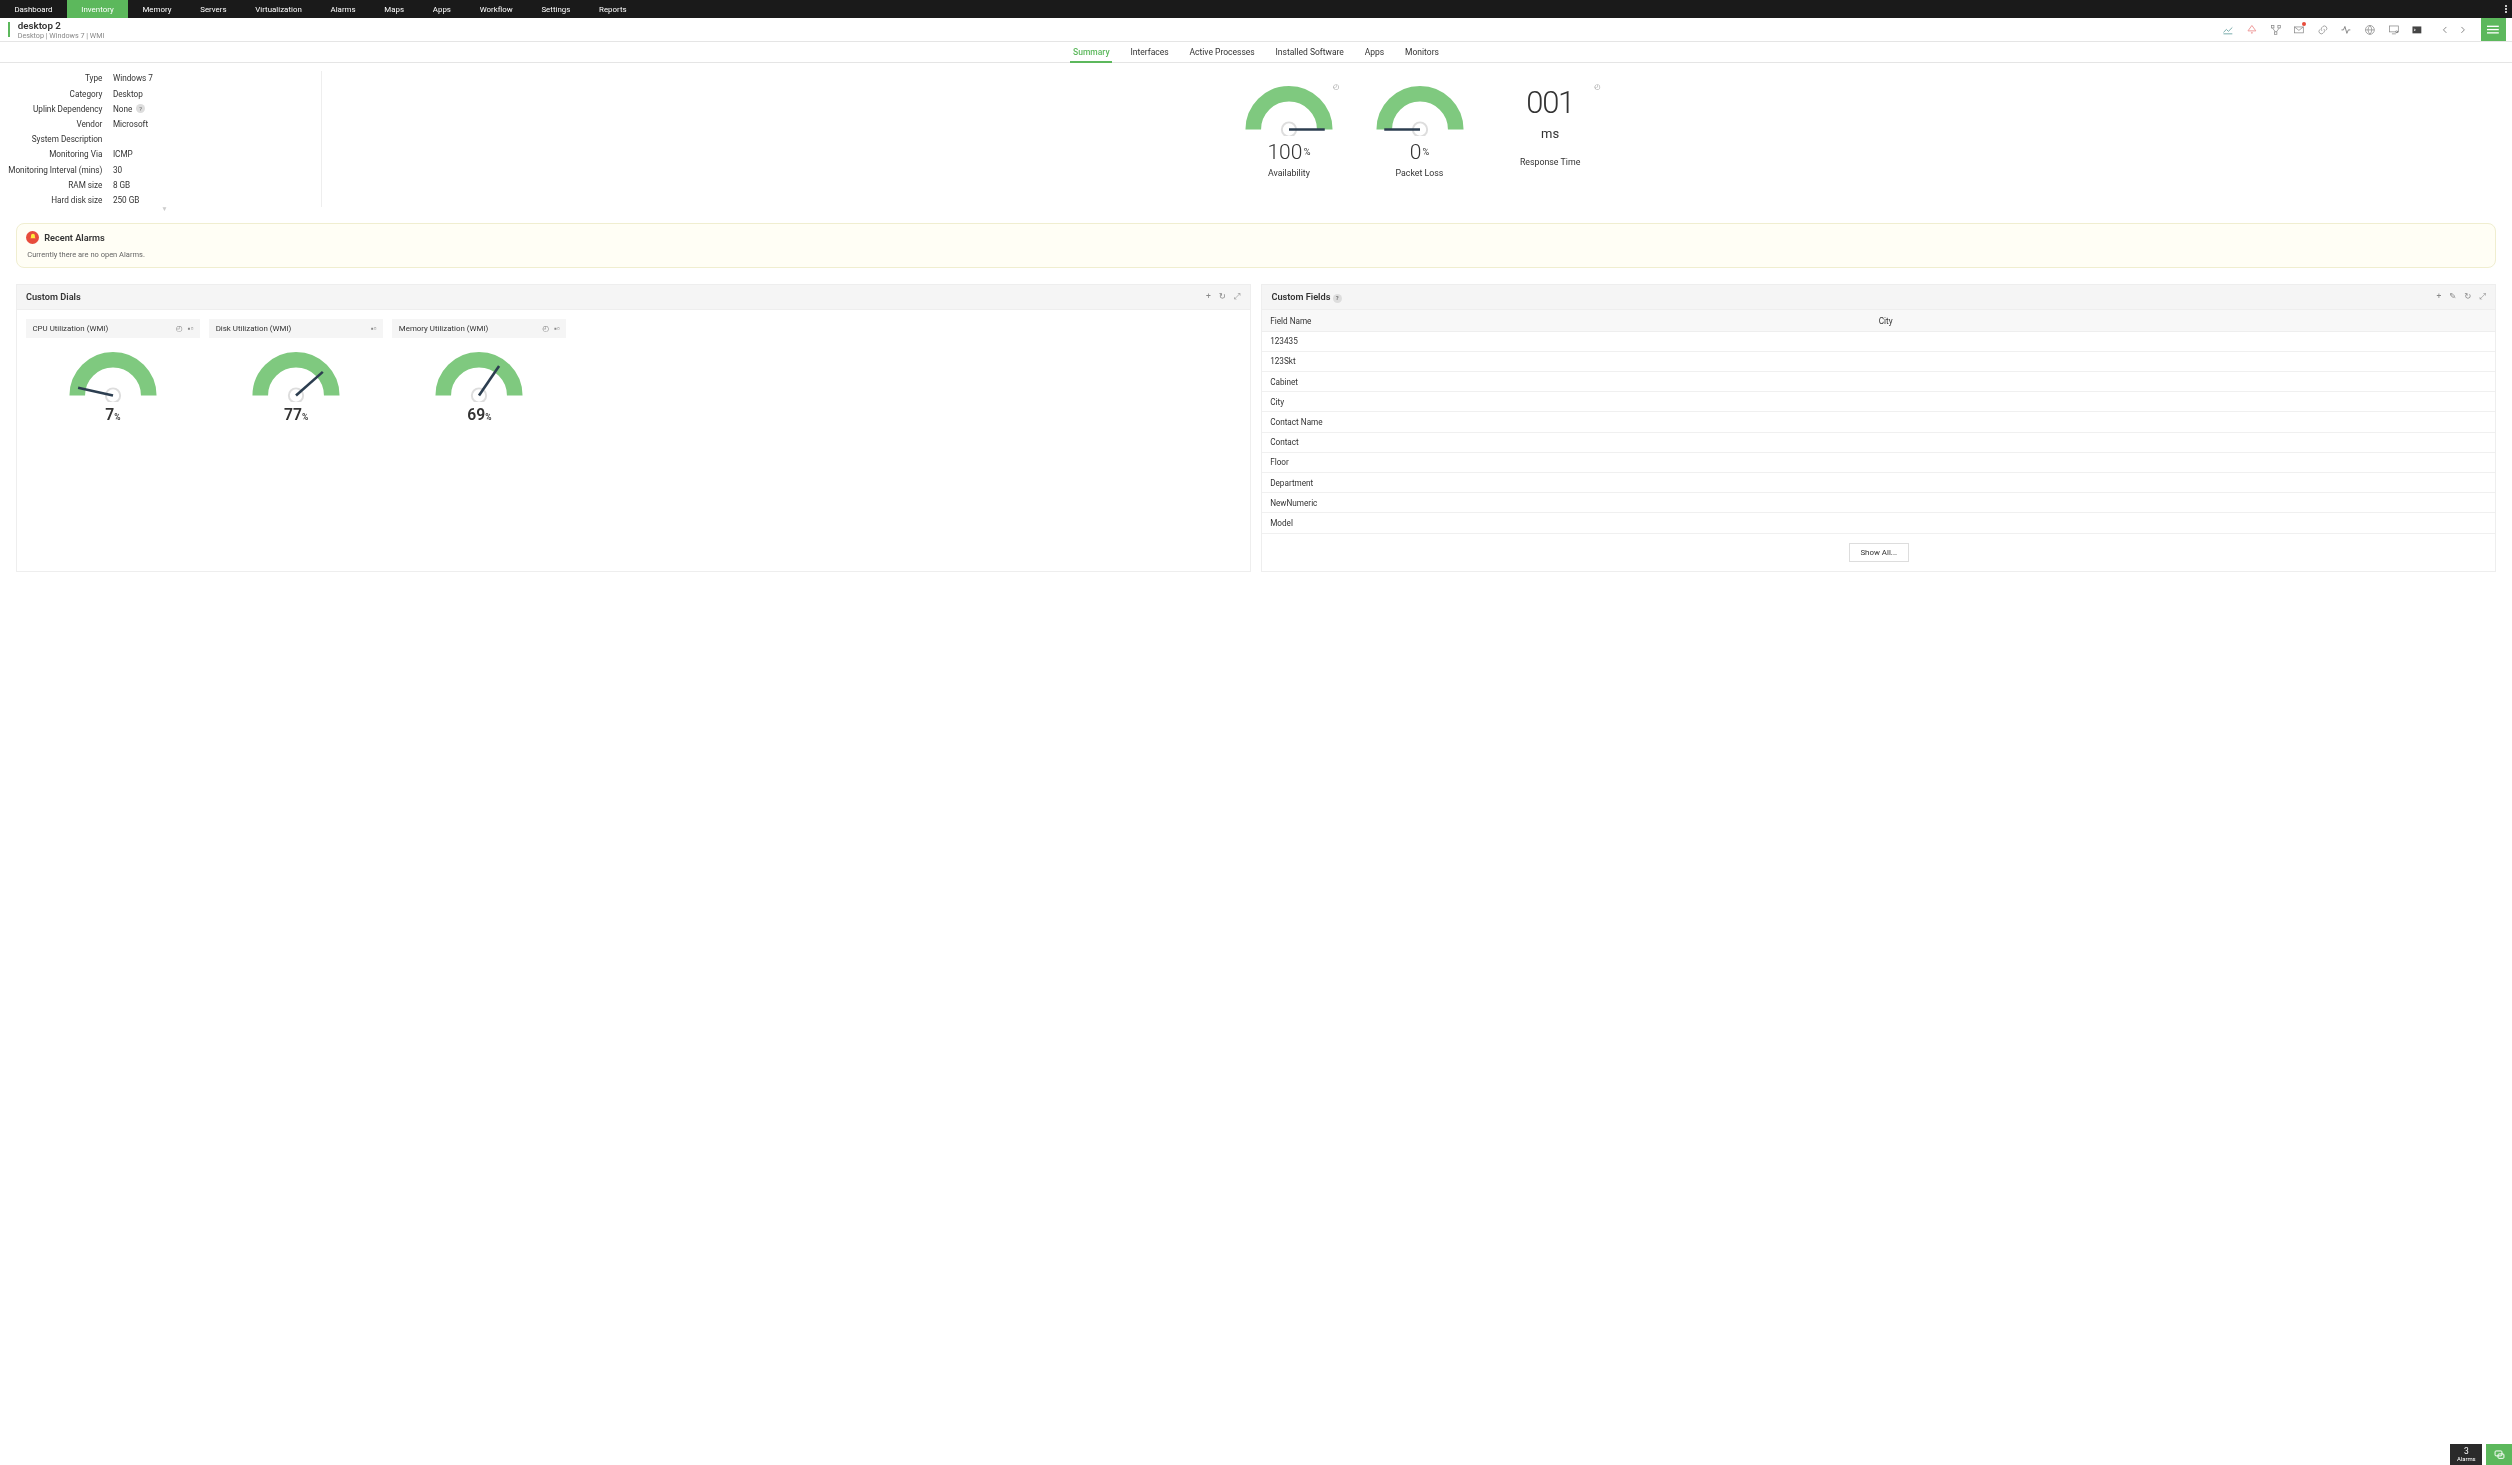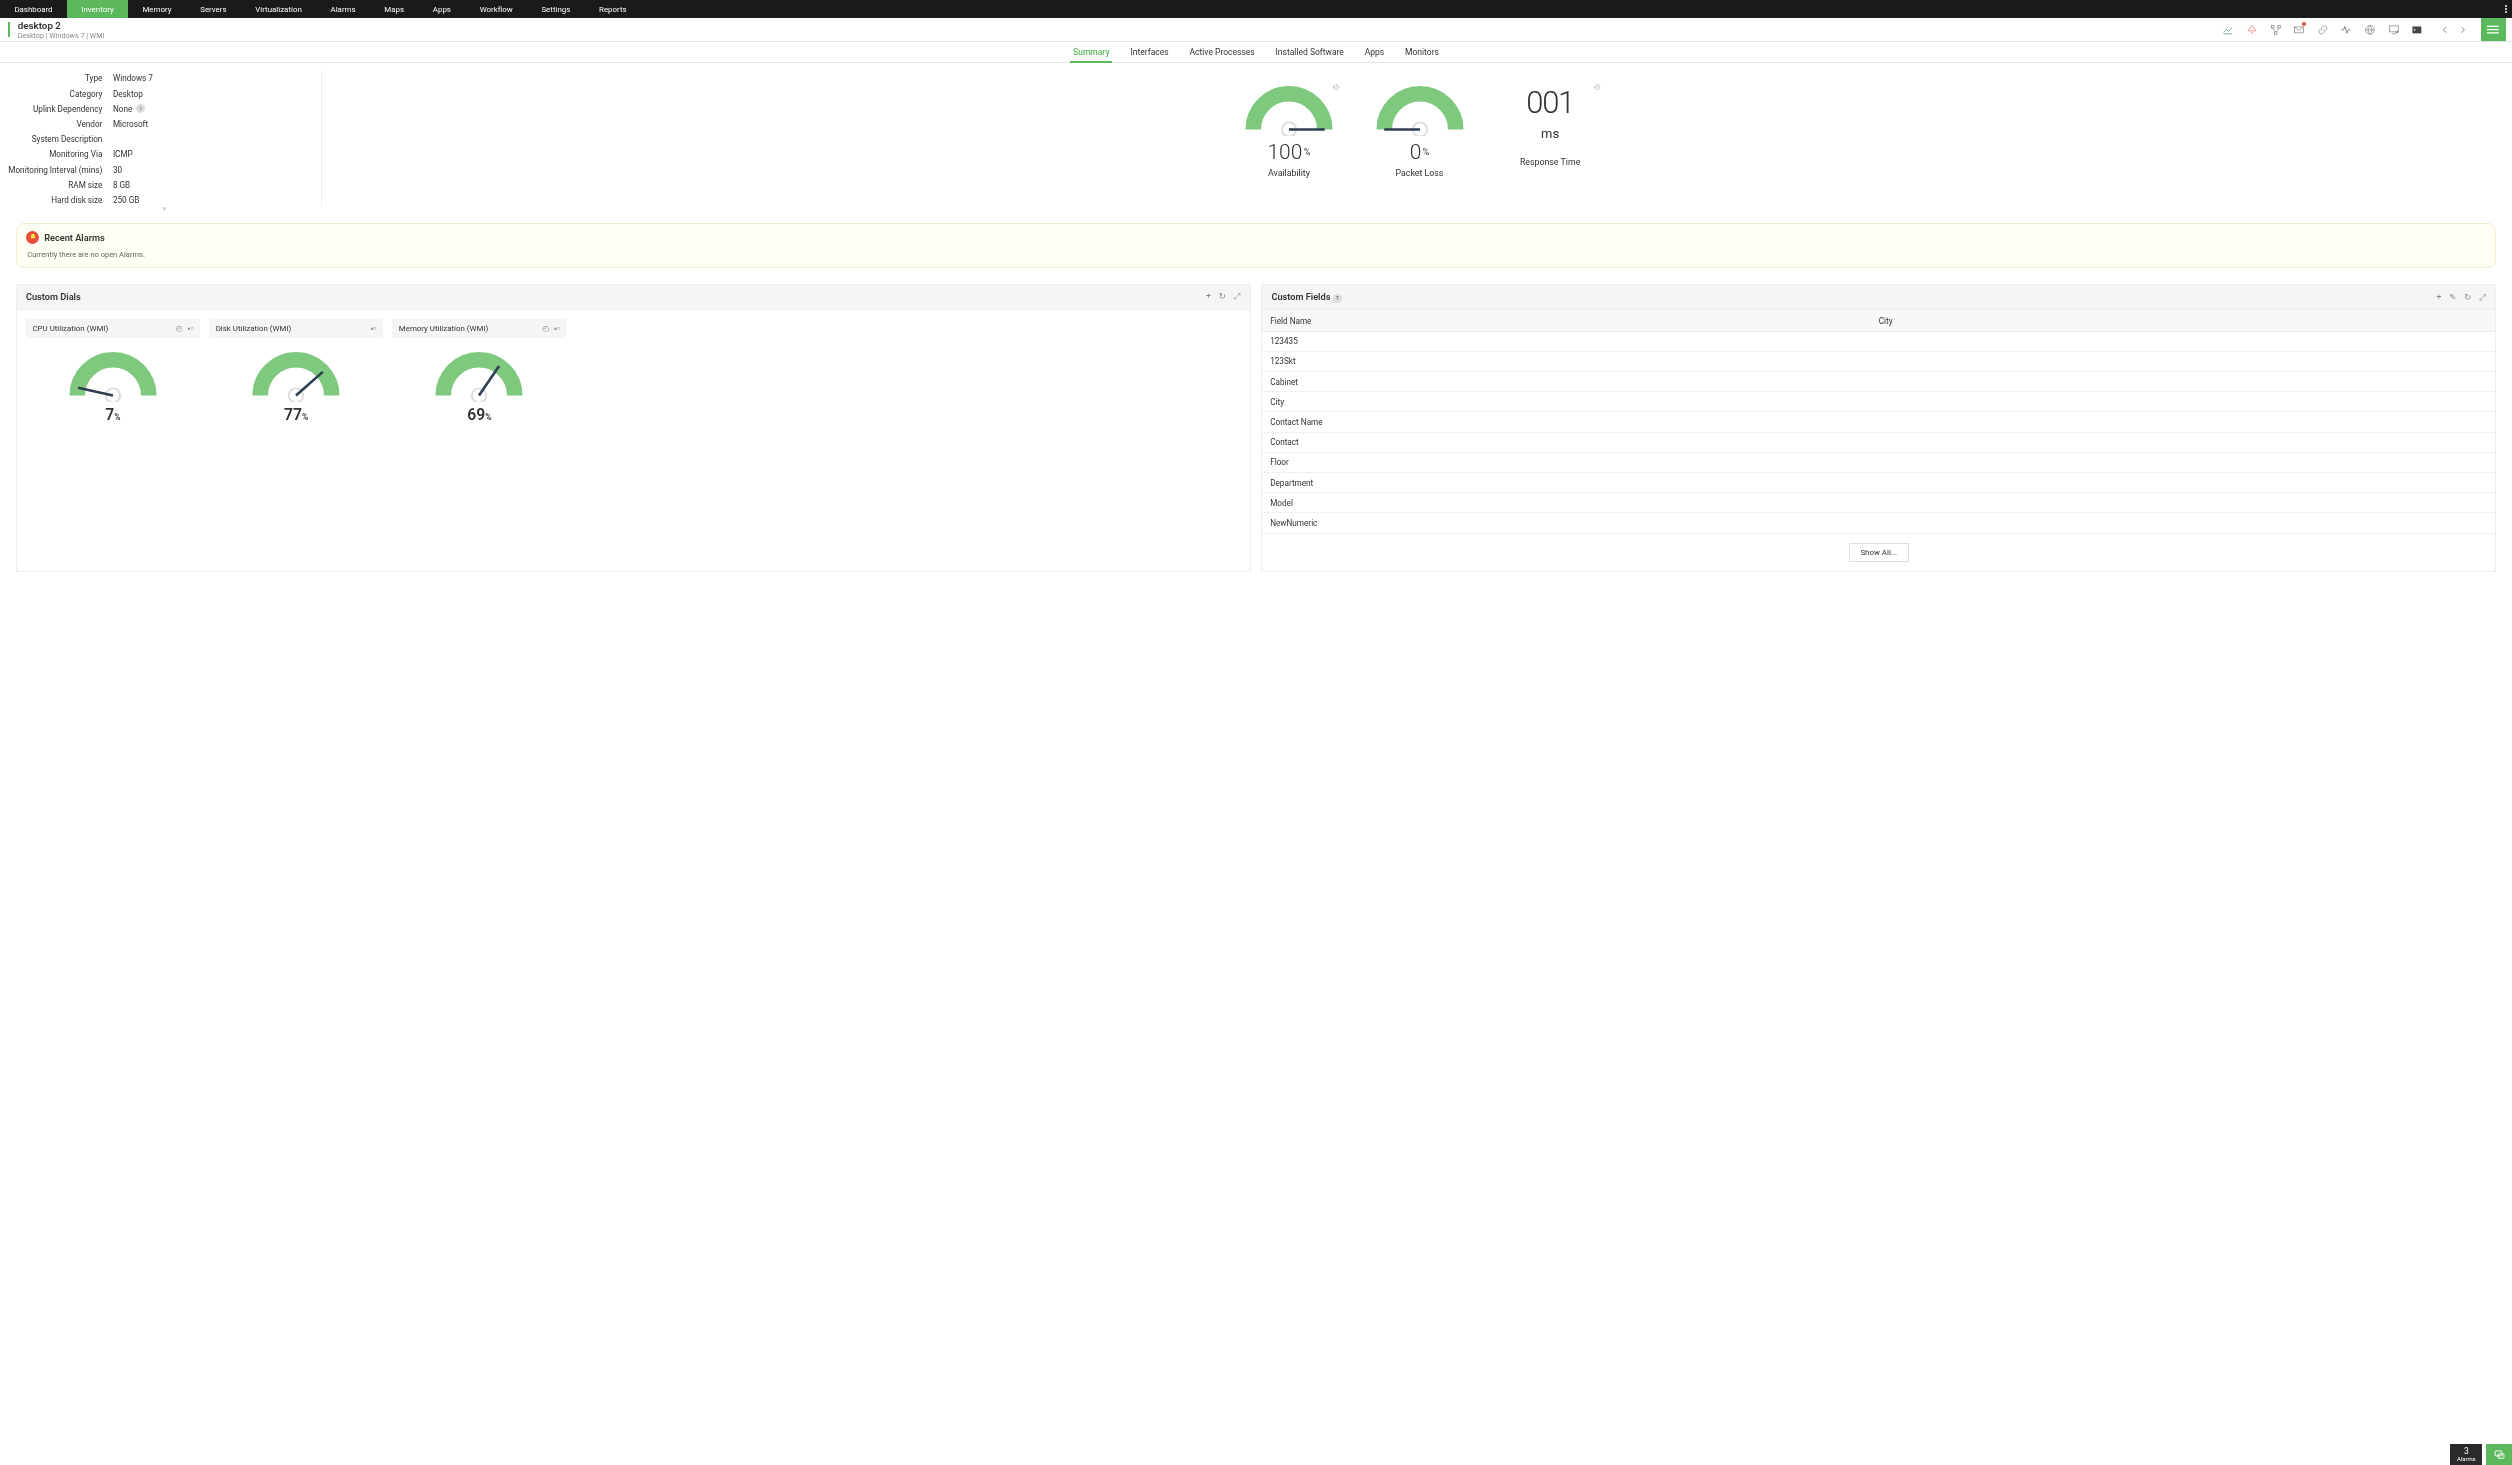--- a/index.html
+++ b/index.html
@@ -41,21 +41,21 @@
 .big-number{font-size:31px;font-weight:300;color:#333;letter-spacing:-1.3px}
 .ms-unit{font-size:13px;color:#333;margin-top:5.2px}
 .mini-icon{position:absolute;top:-1.3px;right:5.2px;font-size:7.2px;color:#888;cursor:pointer}
 .alarms-panel{background:#fffef5;border:0.7px solid #f0eed0;padding:0;margin:7.9px;border-radius:8px}
 .alarms-header{display:flex;align-items:center;gap:5.2px;padding:6.5px 9.2px}
 .bell-icon{width:13px;height:13px;background:#e74c3c;border-radius:50%;display:flex;align-items:center;justify-content:center}
 .alarms-title{font-weight:600;font-size:9.2px;color:#333}
 .alarms-body{padding:0 10.5px 7.9px;font-size:7.5px;color:#666}
 .panels-row{display:flex;gap:10.5px;padding:0 7.9px;margin-top:15.7px}
 .panel{flex:1;border:0.7px solid #eee}
-.panel-header{background:#f5f5f5;padding:6.5px 9.2px;display:flex;align-items:center;border-bottom:0.7px solid #eee}
+.panel-header{background:#f5f5f5;padding:6.5px 9.2px;display:flex;border-bottom:0.7px solid #eee}
 .panel-title{font-weight:600;font-size:9.2px;color:#333}
 .panel-actions{margin-left:auto;display:flex;gap:7.9px}
 .panel-action{cursor:pointer;color:#888;font-size:8.5px}
 .dials-grid{display:flex;flex-wrap:wrap;gap:9.2px;padding:9.2px}
 .dial-card{width:174px}
 .dial-header{background:#f5f5f5;padding:5.2px 6.5px;display:flex;align-items:center;font-size:7.9px;color:#333}
 .dial-header-icons{margin-left:auto;display:flex;gap:5.2px;color:#888}
 .dial-body{padding:11.8px 0;text-align:center}
 .dial-gauge{width:92px;height:52px;margin:0 auto 2.6px;position:relative}
 .dial-value{font-size:15.7px;font-weight:600;color:#333}
@@ -372,25 +372,25 @@
             </div>
             <div class="cf-row">
               <div class="col1">Floor</div>
               <div class="col2"></div>
             </div>
             <div class="cf-row">
               <div class="col1">Department</div>
               <div class="col2"></div>
             </div>
             <div class="cf-row">
+              <div class="col1">NewNumeric</div>
+              <div class="col2"></div>
+            </div>
+            <div class="cf-row">
               <div class="col1">Model</div>
-              <div class="col2"></div>
-            </div>
-            <div class="cf-row">
-              <div class="col1">NewNumeric</div>
               <div class="col2"></div>
             </div>
           </div>
         <div class="showall"><button>Show All...</button></div>
       </div>
     </div>
   </div>
 </div>
 
 <div class="footer-widgets">

